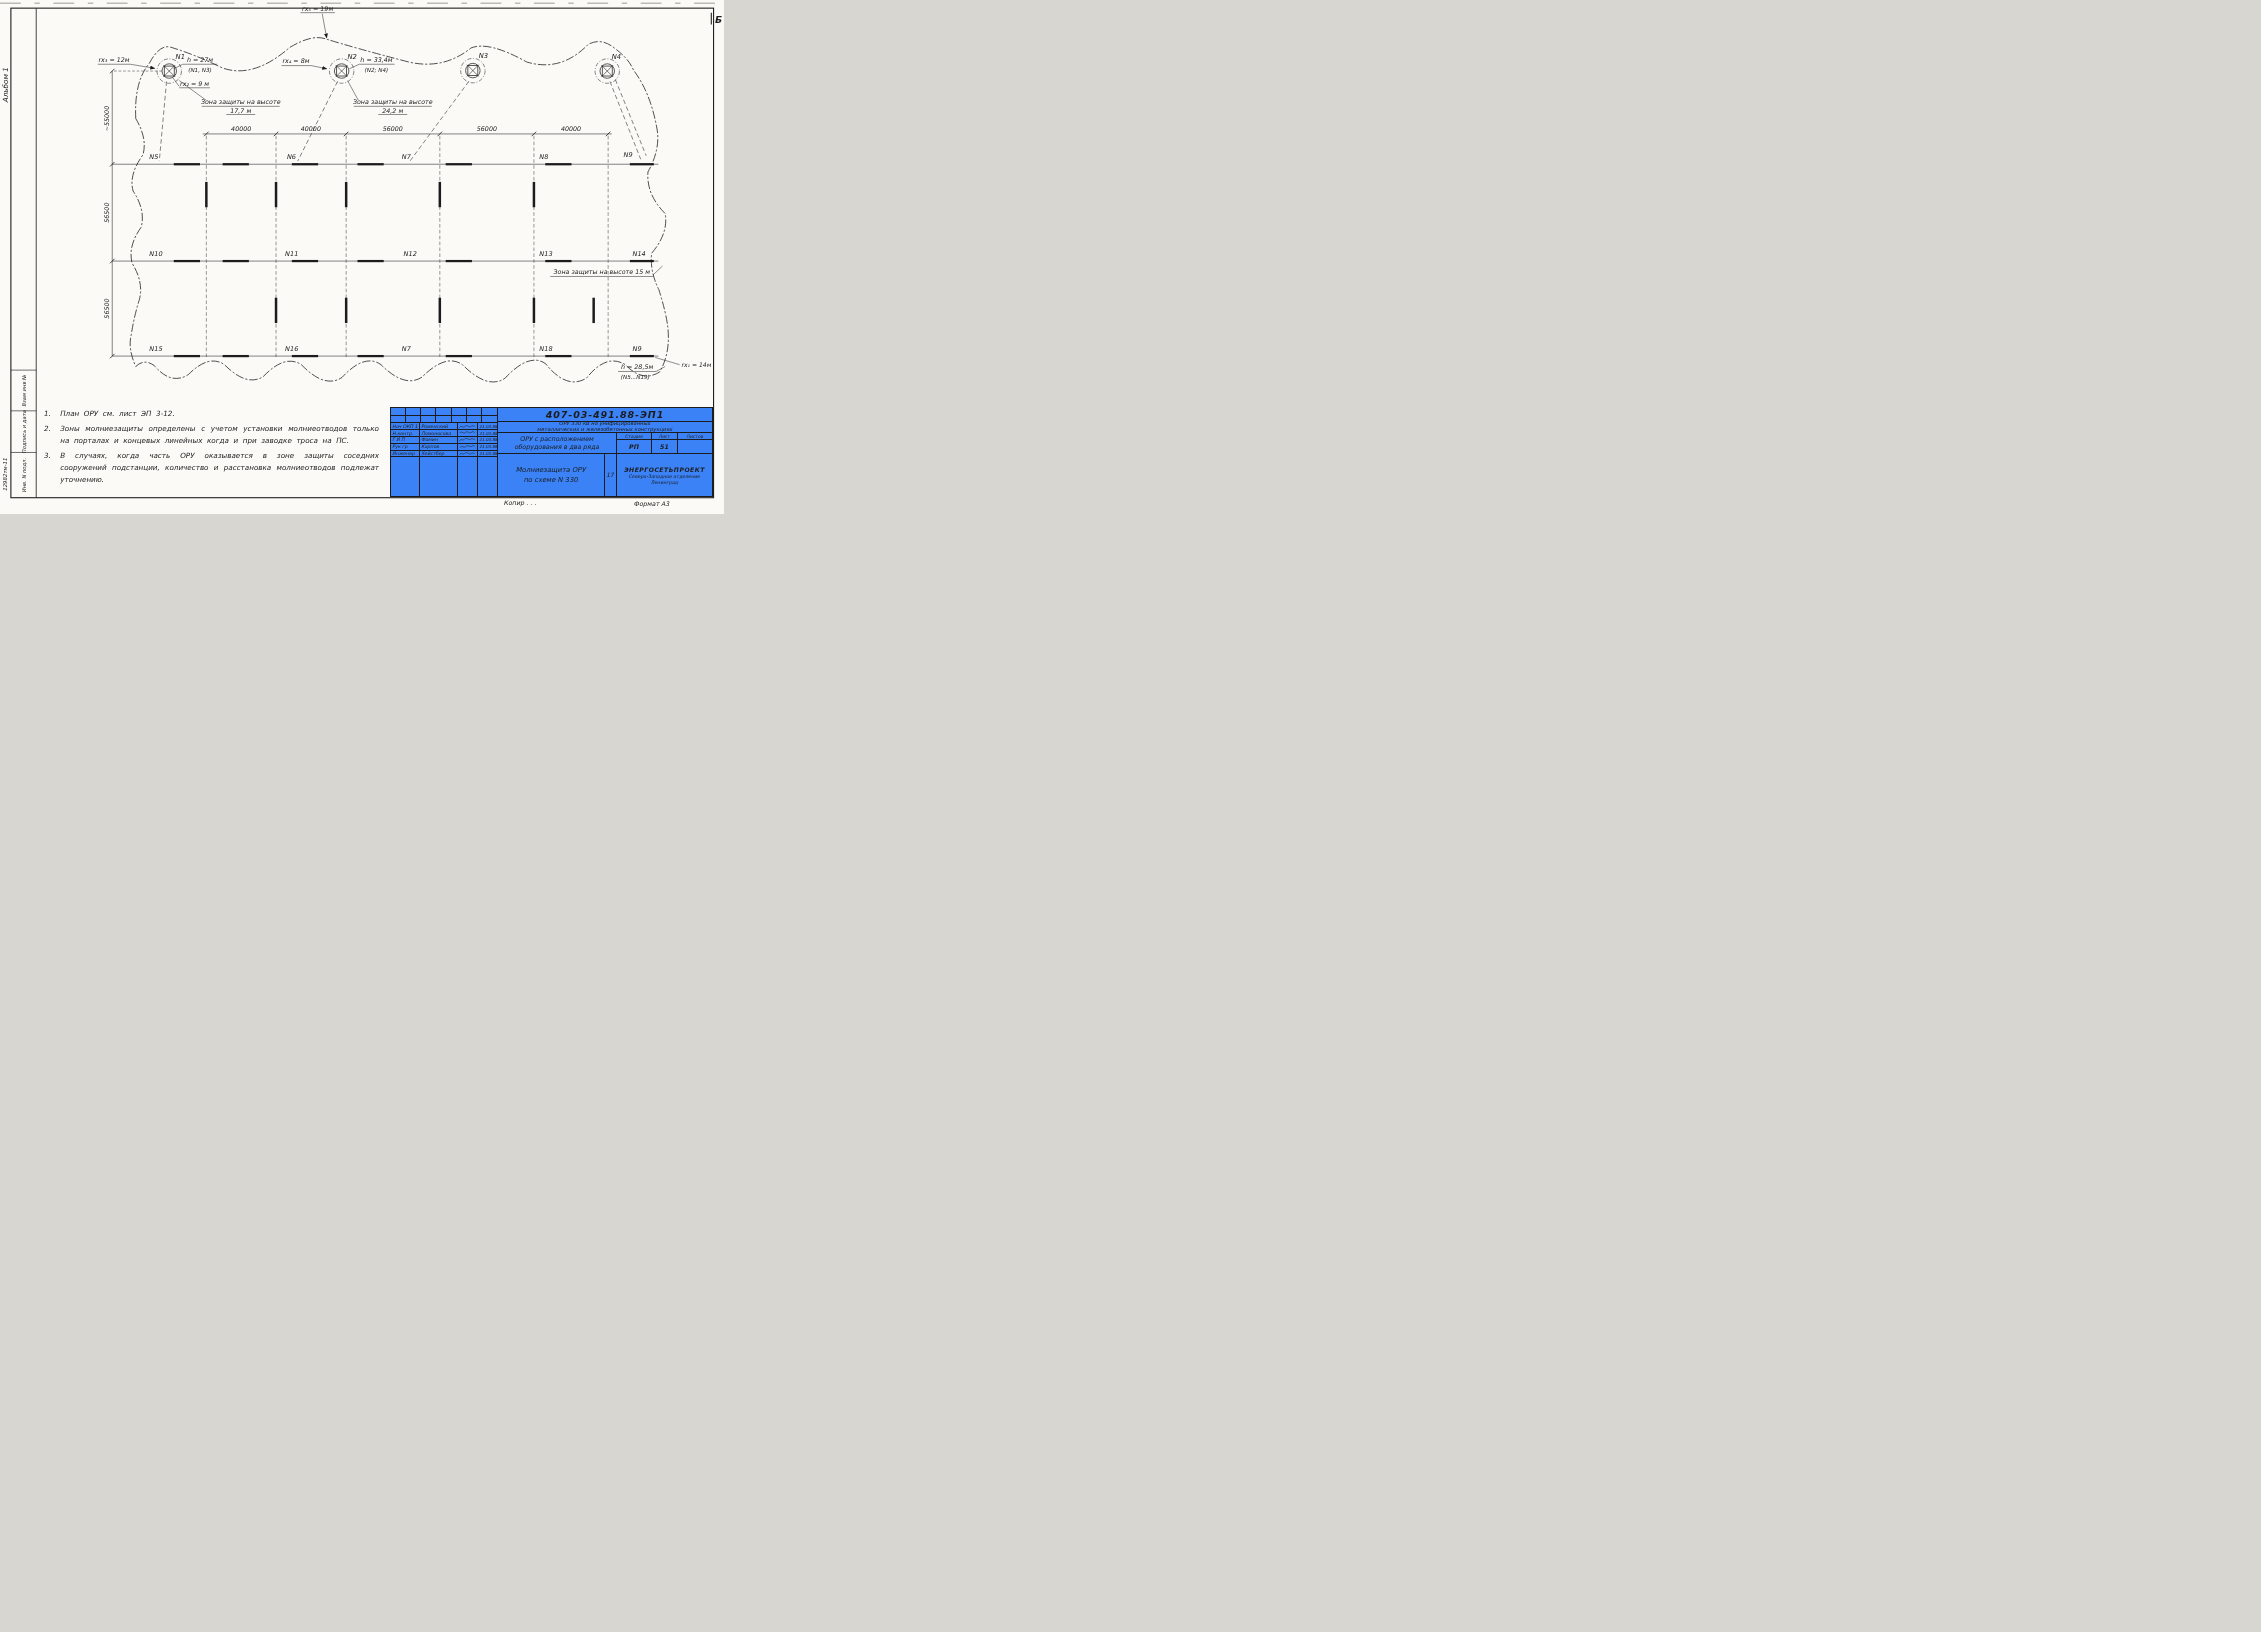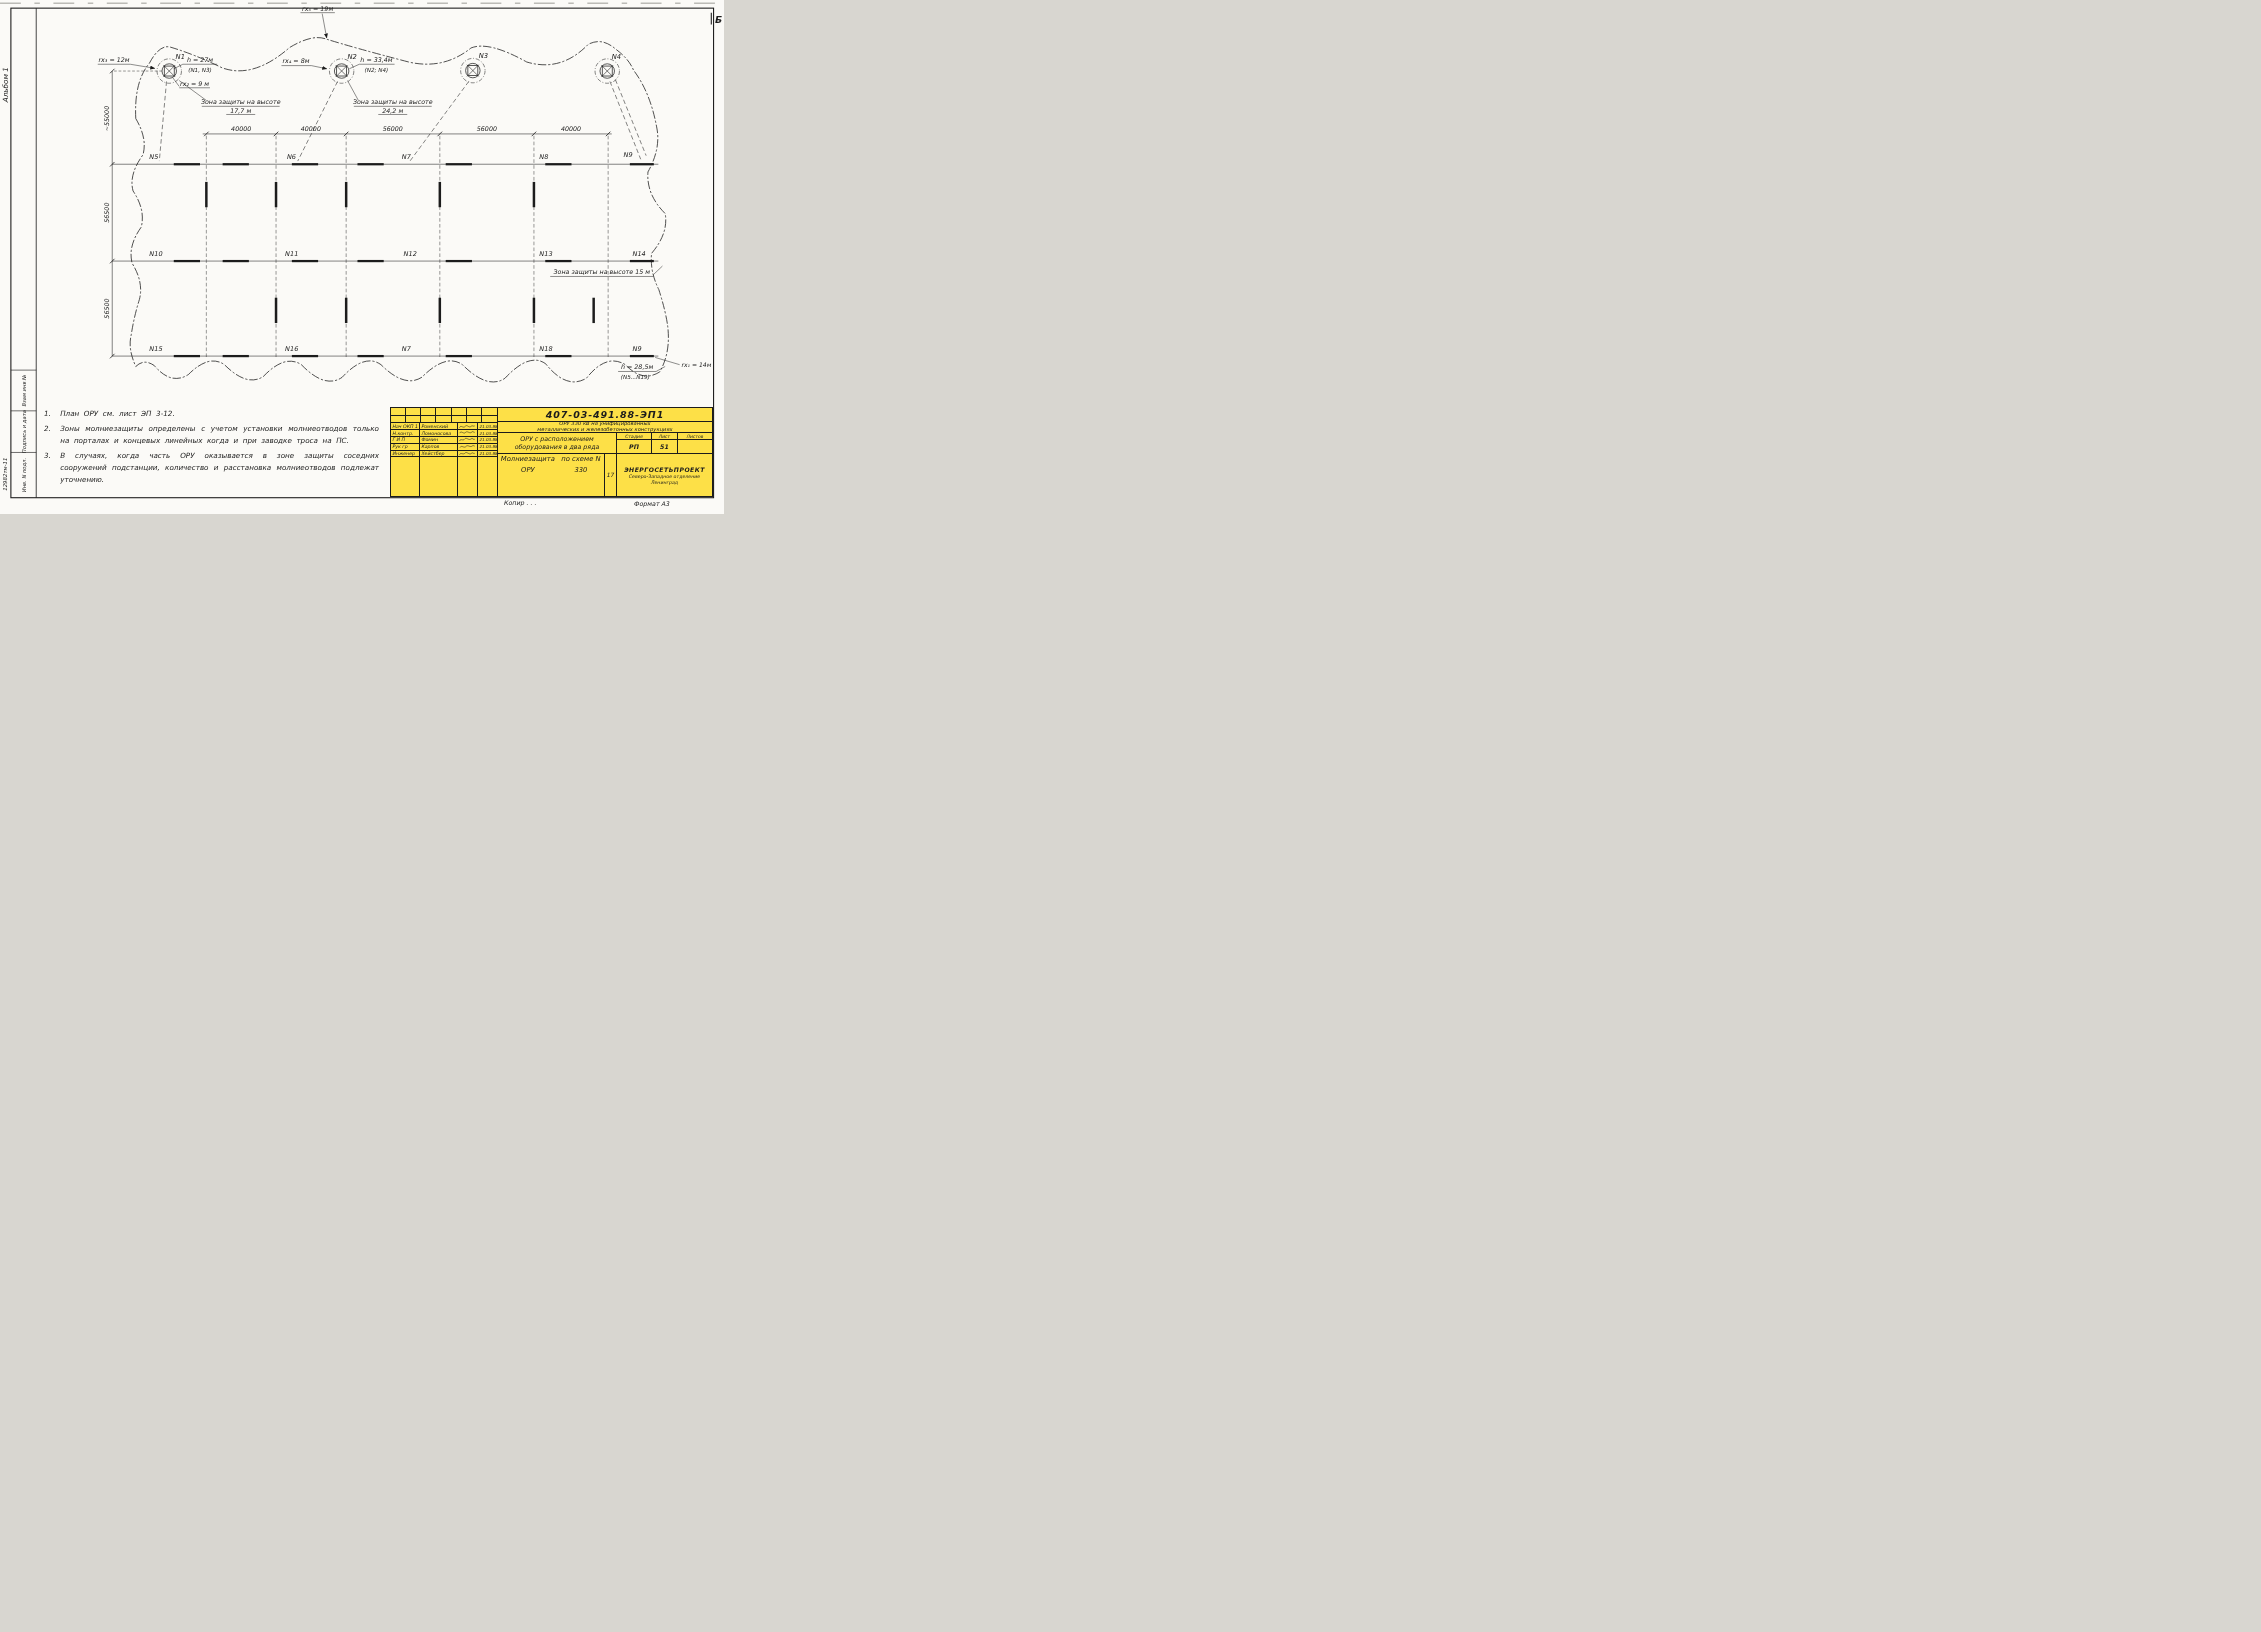--- a/index.html
+++ b/index.html
@@ -15,21 +15,21 @@
   }
   
   .notes { position:absolute; left:44px; top:408px; width:335px;
            font-style:italic; font-size:7.2px; line-height:1.65; }
   .note-item { display:flex; gap:7.2px; margin-bottom:3.2px; }
   .note-num { min-width:9px; }
   .note-text { text-align:justify; word-spacing:2.3px; }
   
   .titleblock { position:absolute; left:390px; top:407px; width:323px; height:90px;
                 border:0.9px solid #1c1c1c; box-sizing:border-box; display:flex;
-                font-style:italic; background:#fde047; }
+                font-style:italic; background:#3b82f6; }
   .titleblock * { box-sizing:border-box; }
   .tb-left  { width:107px; border-right:0.9px solid #1c1c1c; display:flex; flex-direction:column; }
   .rev-grid { height:15.4px; display:grid; grid-template-columns:repeat(7,1fr); grid-template-rows:repeat(2,1fr); }
   .rev-cell { border-right:0.5px solid #1c1c1c; border-bottom:0.5px solid #1c1c1c; }
   .rev-cell:nth-child(7n) { border-right:none; }
   .sig-row { display:flex; height:6.8px; font-size:4.7px; align-items:stretch; }
   .sig-row > div { border-right:0.5px solid #1c1c1c; border-bottom:0.5px solid #1c1c1c;
                    display:flex; align-items:center; padding:0 1.4px; overflow:hidden; white-space:nowrap; }
   .sig-role { width:29px; }
   .sig-name { width:38px; }
@@ -48,21 +48,21 @@
                justify-content:center; text-align:center; font-size:6.3px; line-height:1.3; }
   .tb-slw { flex:1; display:flex; flex-direction:column; }
   .slw-head { height:6.8px; display:flex; border-bottom:0.5px solid #1c1c1c; font-size:4.5px; }
   .slw-head > span, .slw-vals > span { display:flex; align-items:center; justify-content:center; }
   .slw-c1 { width:35px; border-right:0.5px solid #1c1c1c; }
   .slw-c2 { width:26px; border-right:0.5px solid #1c1c1c; }
   .slw-c3 { flex:1; }
   .slw-vals { flex:1; display:flex; font-size:6.3px; font-weight:bold; }
   .tb-bottom { flex:1; display:flex; }
   .tb-sheet-title { width:119px; border-right:0.7px solid #1c1c1c; position:relative; display:flex;
-                    flex-direction:row; justify-content:center; text-align:center;
+                    flex-direction:column; justify-content:center; text-align:center;
                     font-size:6.8px; line-height:1.5; padding-right:11.8px; }
   .sheet-extra { position:absolute; right:0; top:0; bottom:0; width:11.8px; border-left:0.5px solid #1c1c1c;
                  display:flex; align-items:center; justify-content:center; font-size:5.9px; }
   .tb-org { flex:1; display:flex; flex-direction:column; justify-content:center; text-align:center; gap:0.9px; }
   .org1 { font-size:6.1px; font-weight:bold; letter-spacing:0.5px; }
   .org2, .org3 { font-size:4.7px; }
   
   .footer-copy   { position:absolute; left:504px; top:499px; font-style:italic; font-size:6.3px; }
   .footer-format { position:absolute; left:634px; top:500px; font-style:italic; font-size:6.3px; }
 </style>

